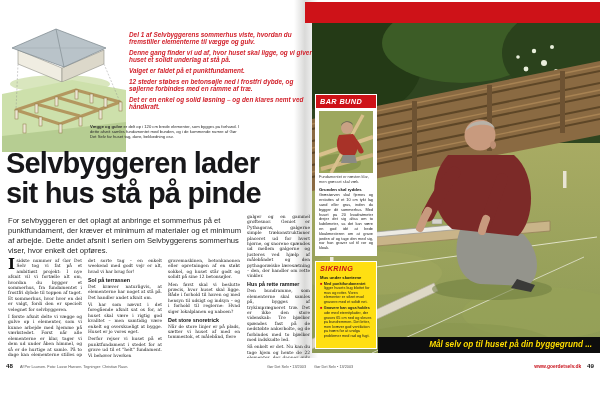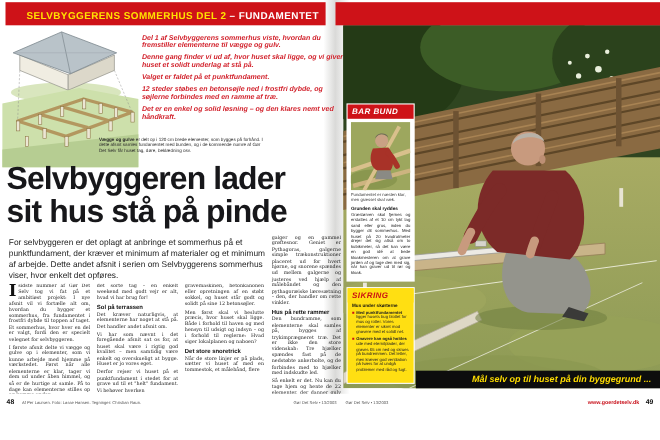--- a/index.html
+++ b/index.html
@@ -66,27 +66,20 @@
   .issue{font-size:3.8px;color:#555;}
   .website{font-weight:bold;font-size:4.9px;color:#c8101a;margin:0 6px 0 auto;}
 </style>
 </head>
 <body>
 
 <div id="spread">
 
   <div class="abs gutter"></div>
 
-  <div class="abs topbar topbar-left">
-    <div class="abs topbar-left-text">
-      <span class="series">SELVBYGGERENS SOMMERHUS DEL 2</span>
-      <span class="dash">–</span>
-      <span class="section">FUNDAMENTET</span>
-    </div>
-  </div>
 
   <svg class="abs" style="left:2px;top:24px;" width="124" height="132" viewBox="0 0 124 132">
 
     <ellipse cx="58" cy="60" rx="50" ry="9" fill="#cfe0ae" opacity=".8"></ellipse>
     <polygon points="16,26 60,44 60,58 16,40" fill="#f0ede2" stroke="#8d8d85" stroke-width=".6"></polygon>
     <polygon points="60,44 102,26 102,40 60,58" fill="#dcd8ca" stroke="#8d8d85" stroke-width=".6"></polygon>
     <polygon points="10,24 54,5 104,24 62,43" fill="#b9c3c9" stroke="#78848a" stroke-width=".7"></polygon>
     <line x1="54" y1="5" x2="62" y2="43" stroke="#78848a" stroke-width=".6"></line>
     <line x1="10" y1="24" x2="104" y2="24" stroke="#9aa4aa" stroke-width=".4"></line>
 

